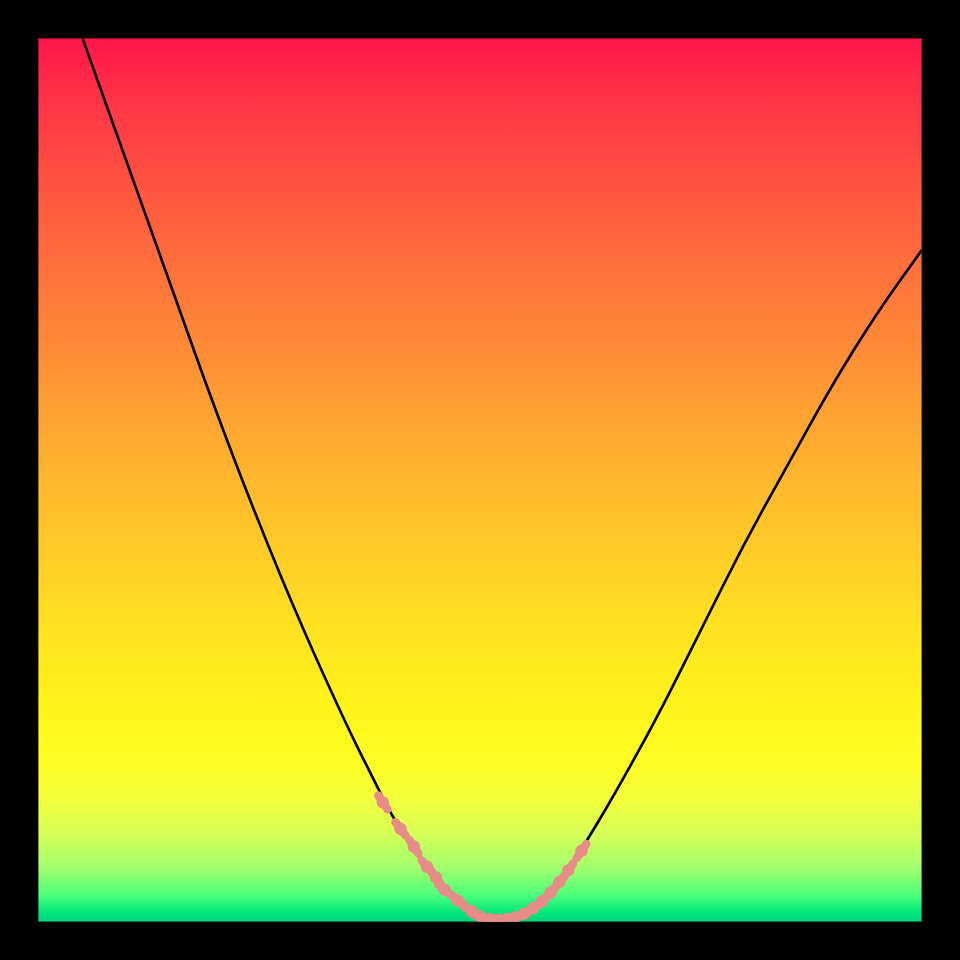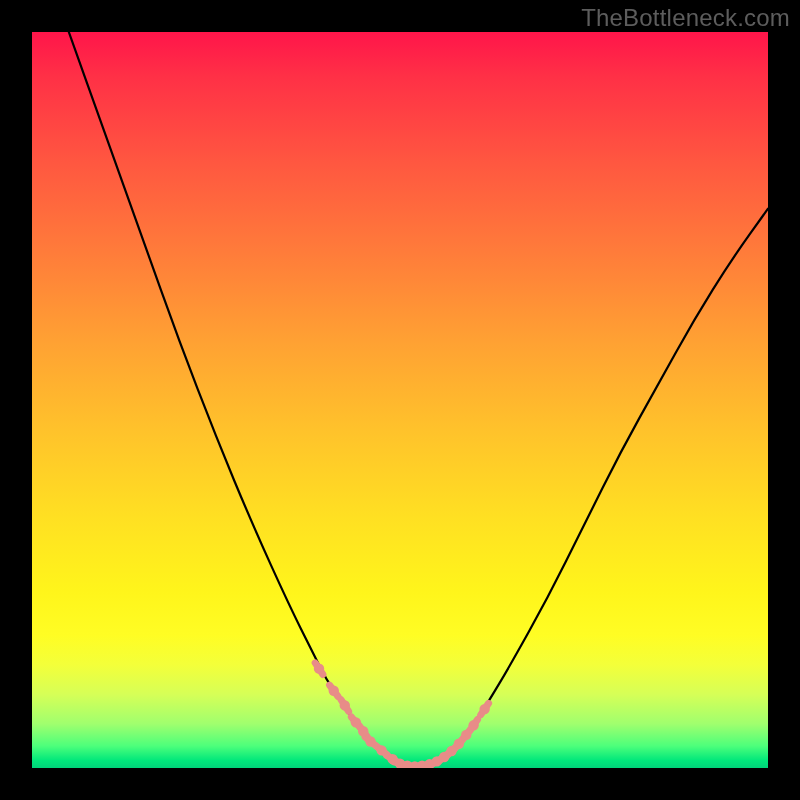--- a/index.html
+++ b/index.html
@@ -78,21 +78,20 @@
   .dot-pale {
     fill: #e88c88;
     stroke: none;
   }
 </style>
 </head>
 <body>
 
 <div class="frame">
 
-  <div class="watermark">TheBottleneck.com</div>
 
   <div class="plot-area">
 
     <svg viewBox="0 0 736 736">
       <path class="curve-path" d="M 36.80 0.00 Q 36.80 0.00 55.20 51.52 Q 73.60 103.04 92.00 154.56 Q 110.40 206.08 128.80 257.60 Q 147.20 309.12 165.60 356.96 Q 184.00 404.80 202.40 448.96 Q 220.80 493.12 239.20 533.60 Q 257.60 574.08 268.64 596.16 Q 279.68 618.24 287.04 632.96 Q 294.40 647.68 301.76 658.72 Q 309.12 669.76 316.48 680.80 Q 323.84 691.84 331.20 701.04 Q 338.56 710.24 345.92 716.50 Q 353.28 722.75 360.64 727.17 Q 368.00 731.58 375.36 733.06 Q 382.72 734.53 390.08 733.42 Q 397.44 732.32 404.80 728.64 Q 412.16 724.96 419.52 718.70 Q 426.88 712.45 434.24 702.88 Q 441.60 693.31 448.96 681.54 Q 456.32 669.76 467.36 651.36 Q 478.40 632.96 496.80 599.84 Q 515.20 566.72 533.60 529.92 Q 552.00 493.12 570.40 456.32 Q 588.80 419.52 607.20 386.40 Q 625.60 353.28 644.00 320.16 Q 662.40 287.04 680.80 257.60 Q 699.20 228.16 717.60 202.40 L 736.00 176.64" id="curve-path"></path>
 
       <g id="marker-segments">
           <line x1="283.16" y1="630.82" x2="290.92" y2="642.46" class="segment-pale"></line>
           <line x1="297.56" y1="653.12" x2="305.96" y2="664.32" class="segment-pale"></line>
           <line x1="308.98" y1="667.58" x2="316.62" y2="679.30" class="segment-pale"></line>

